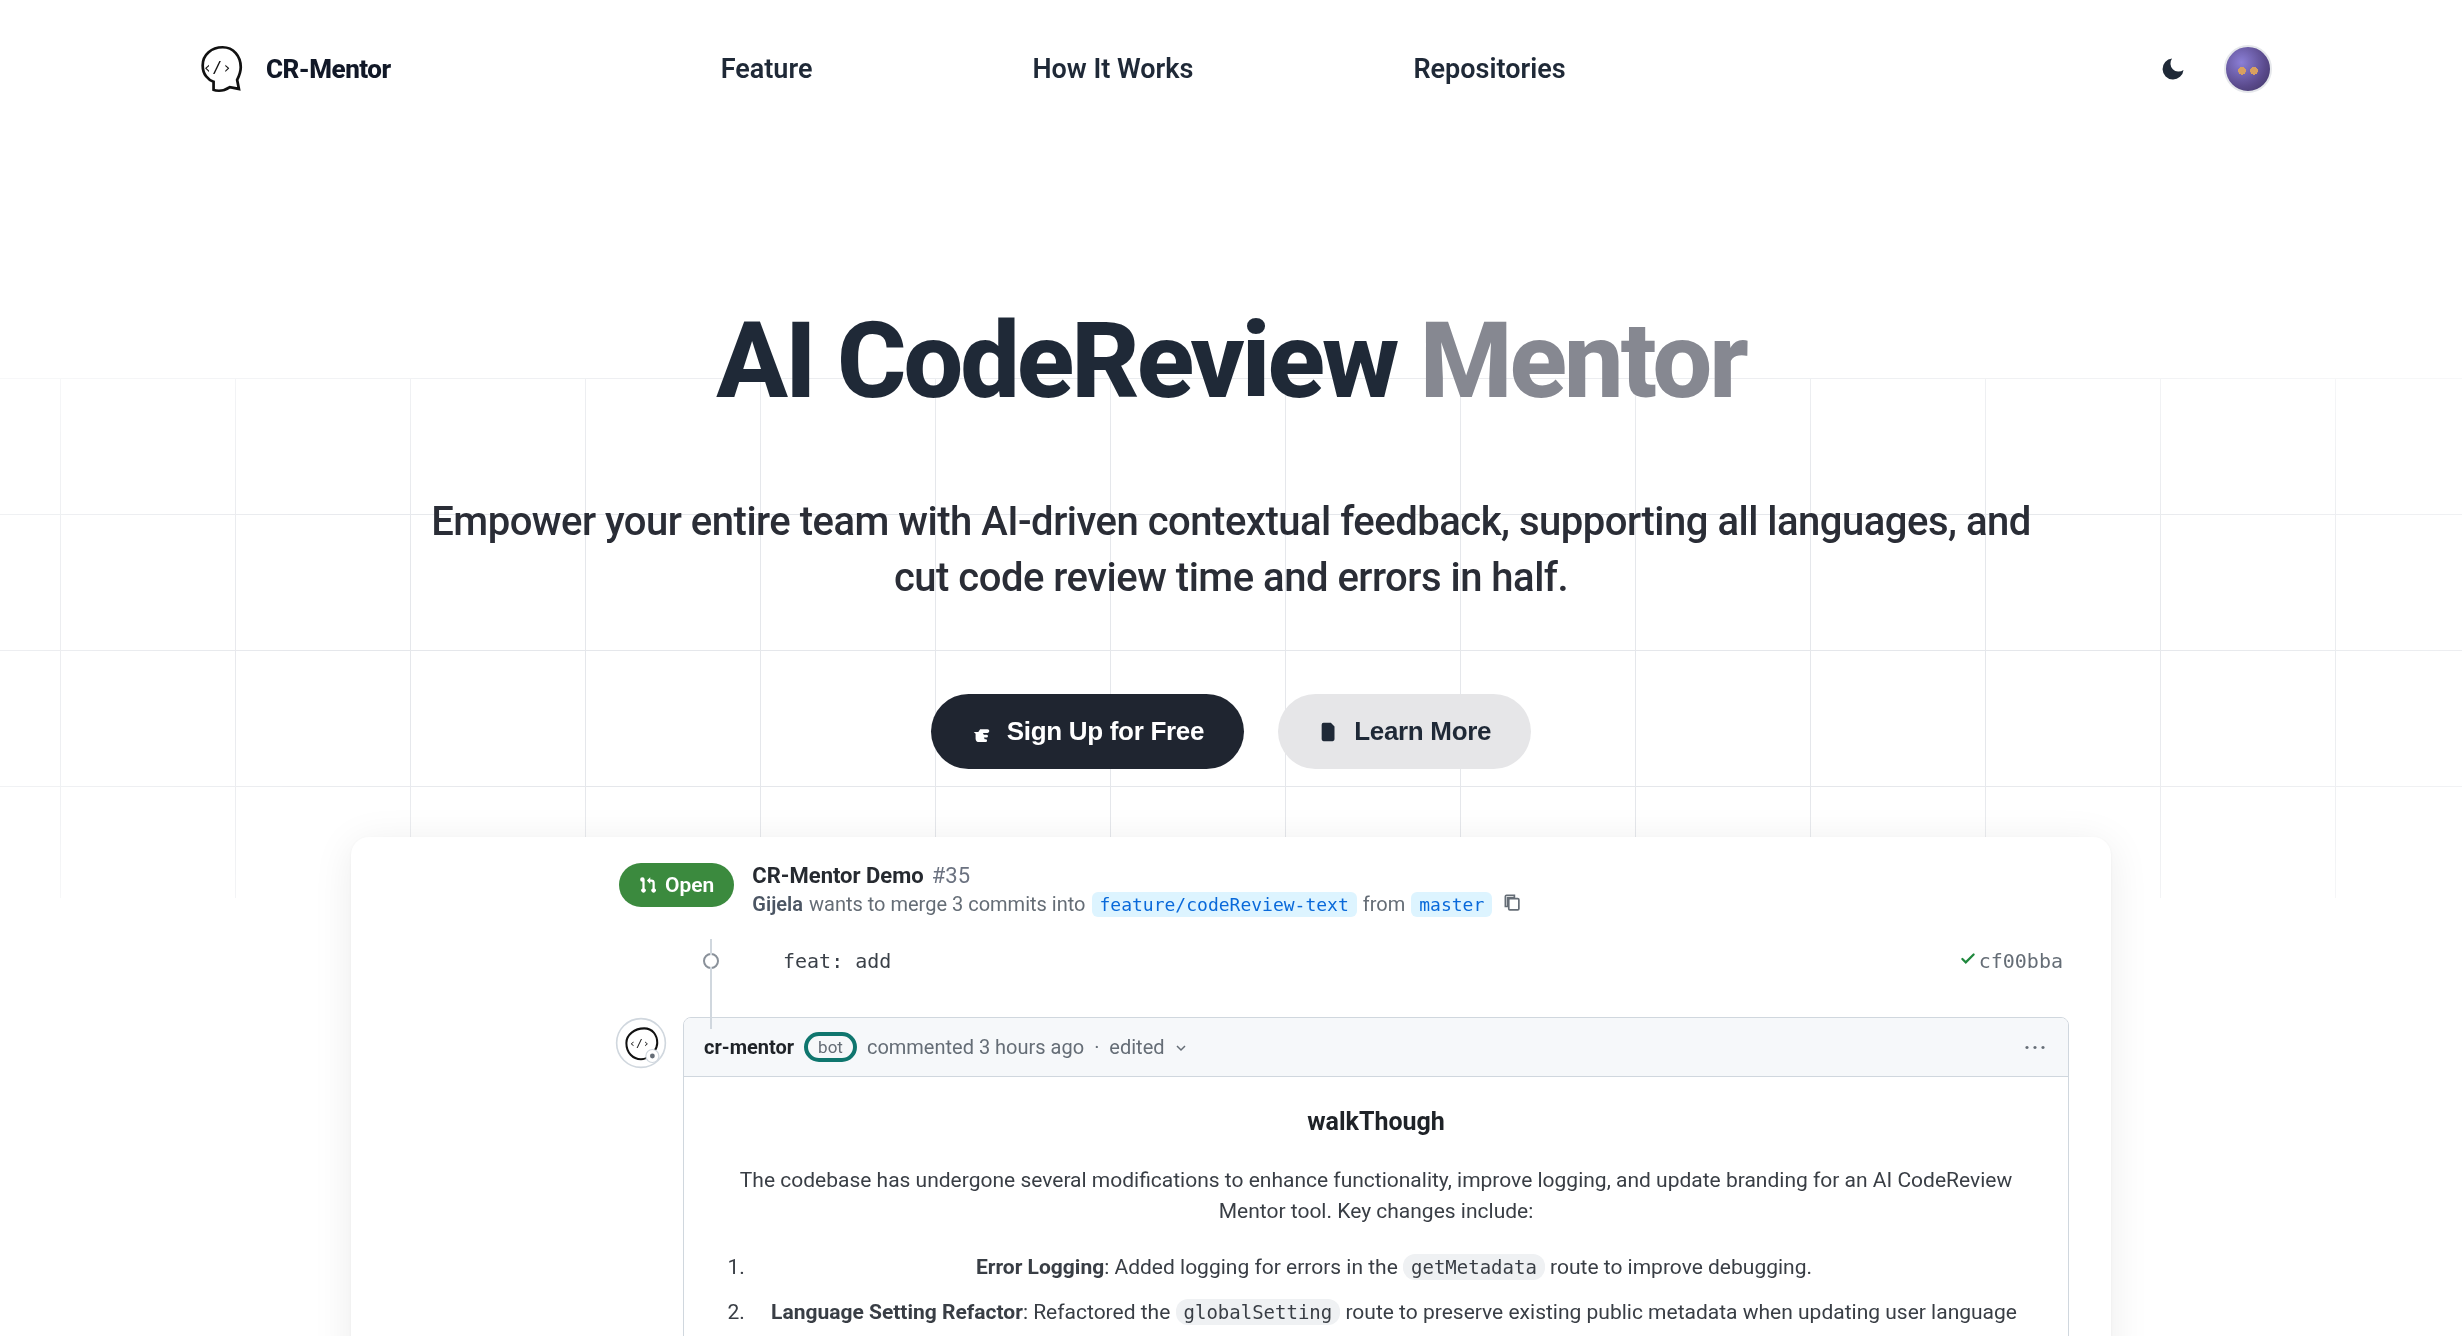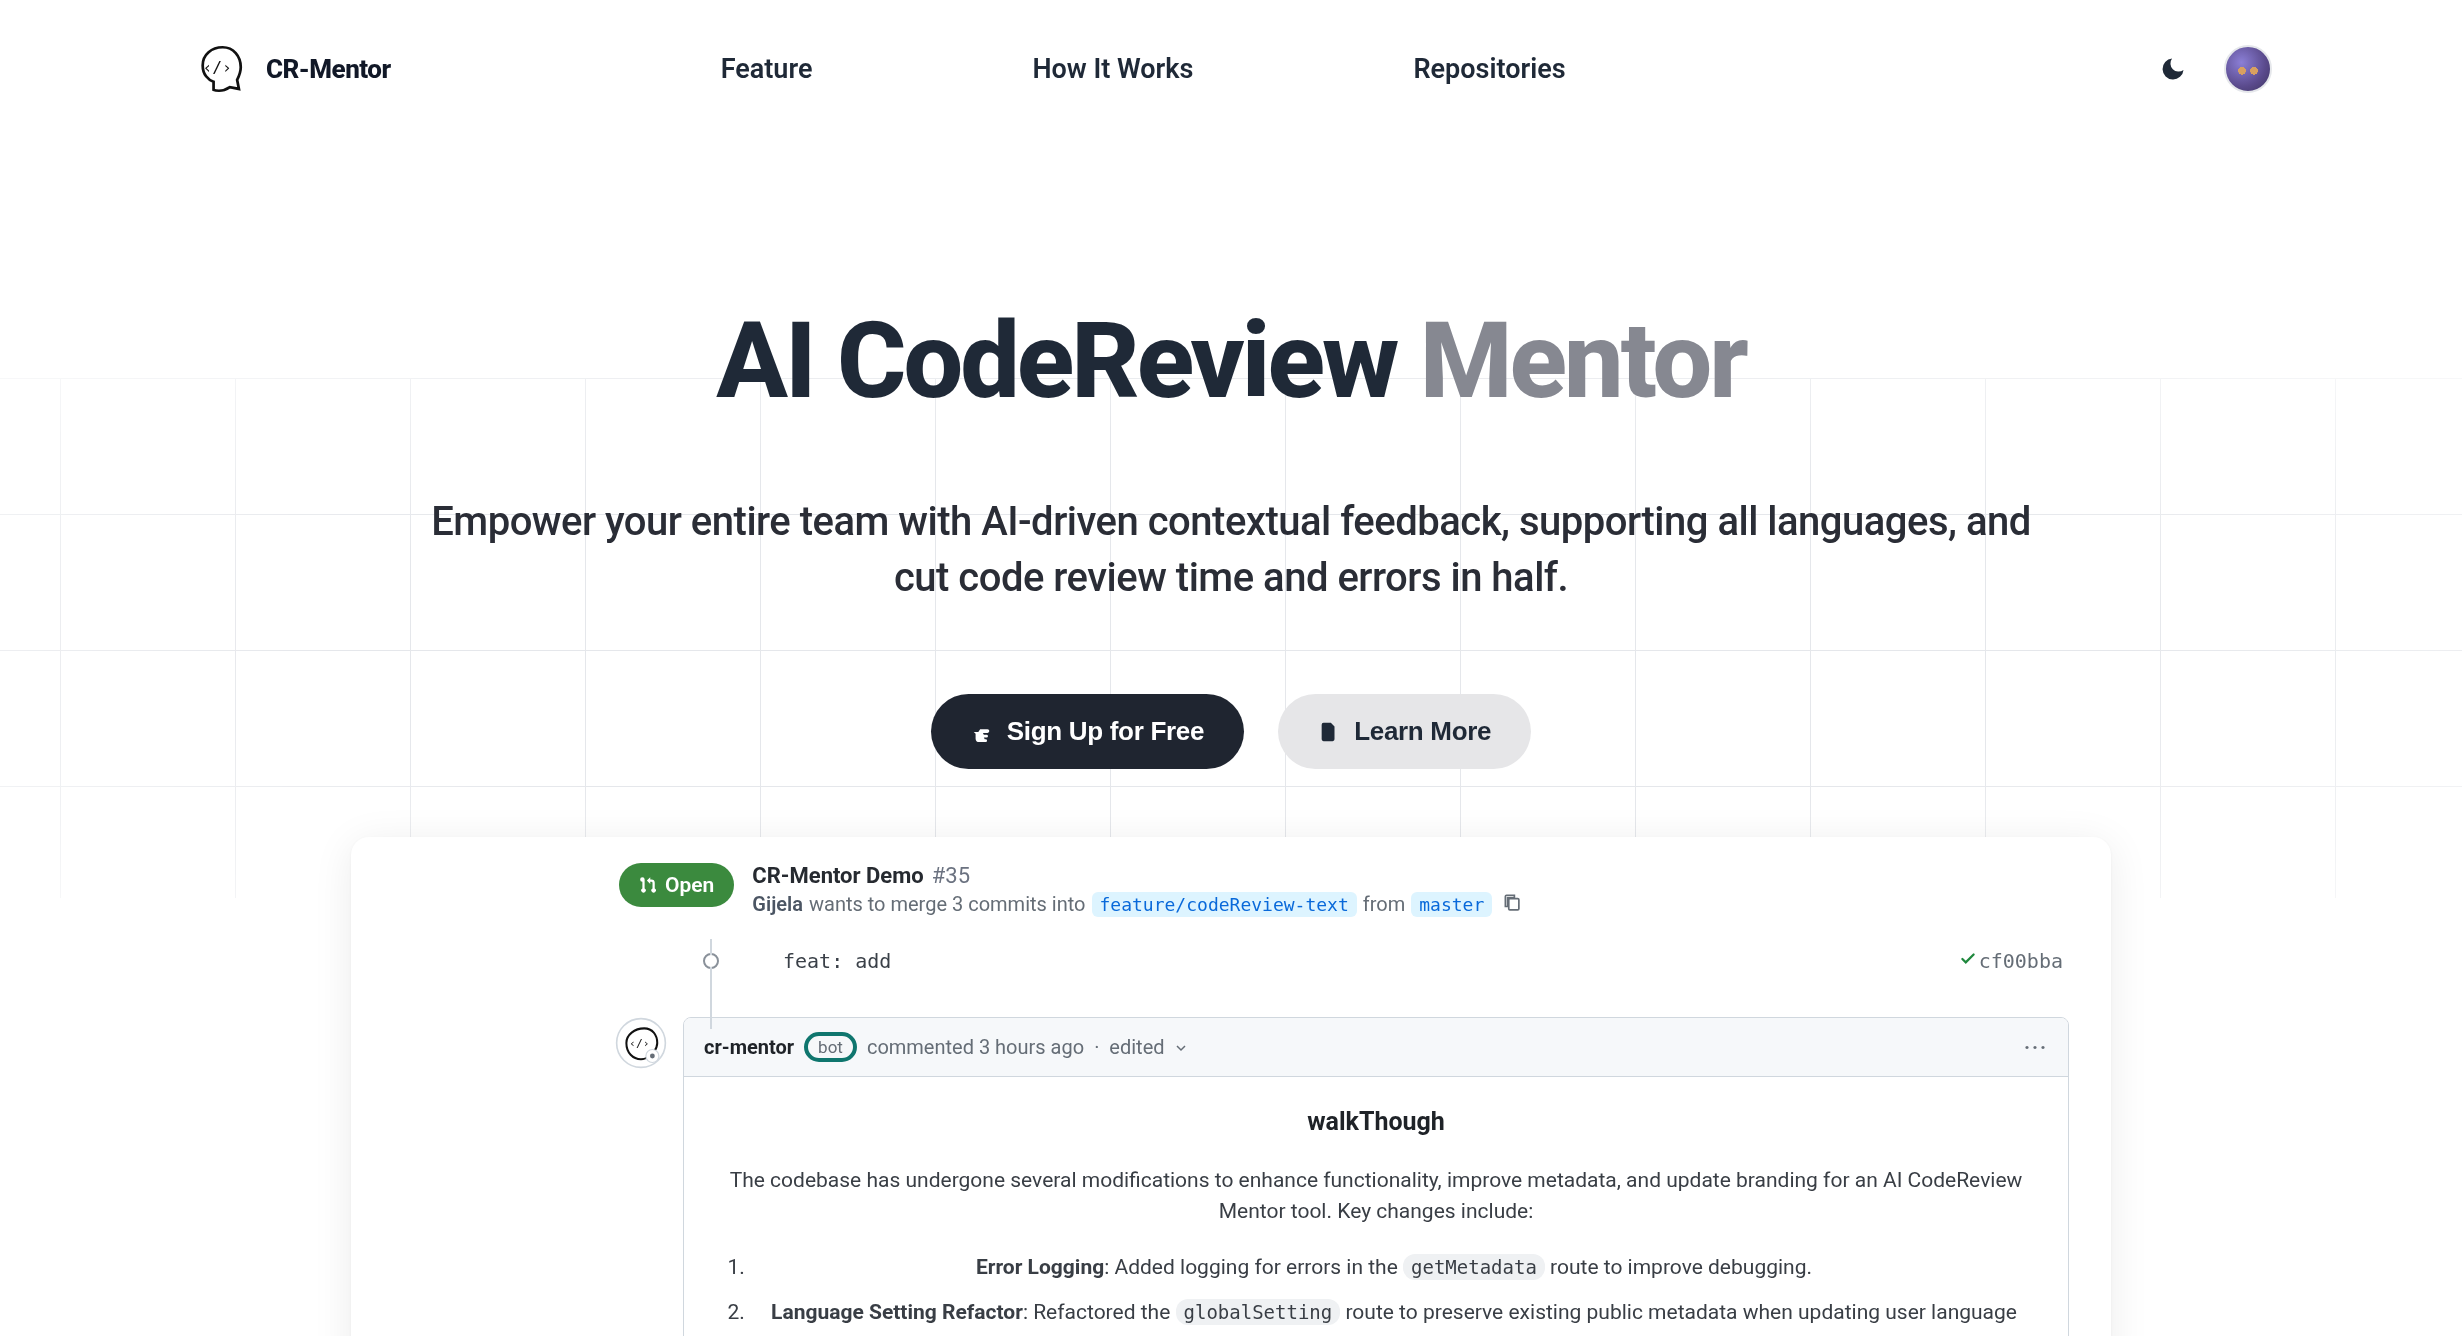--- a/index.html
+++ b/index.html
@@ -392,21 +392,21 @@
             <span>edited</span>
             <span>
               <svg width="12" height="12" viewBox="0 0 12 12">
                   <path d="M2 4l4 4 4-4" fill="none" stroke="#656d76" stroke-width="1.5"></path>
                 </svg>
             </span>
             <span class="comment-menu">···</span>
           </div>
           <div class="comment-body">
             <h3 class="comment-h">walkThough</h3>
-            <p class="comment-p">The codebase has undergone several modifications to enhance functionality, improve metadata, and update branding for an AI CodeReview Mentor tool. Key changes include:</p>
+            <p class="comment-p">The codebase has undergone several modifications to enhance functionality, improve logging, and update branding for an AI CodeReview Mentor tool. Key changes include:</p>
             <ol class="comment-ol">
               <li>
                 <span class="li-title">Error Logging</span><span>: Added logging for errors in the </span><code class="code-inline">getMetadata</code><span> route to improve debugging.</span>
               </li>
               <li>
                 <span class="li-title">Language Setting Refactor</span><span>: Refactored the </span><code class="code-inline">globalSetting</code><span> route to preserve existing public metadata when updating user language settings.</span>
               </li>
 
             </ol>
           </div>

